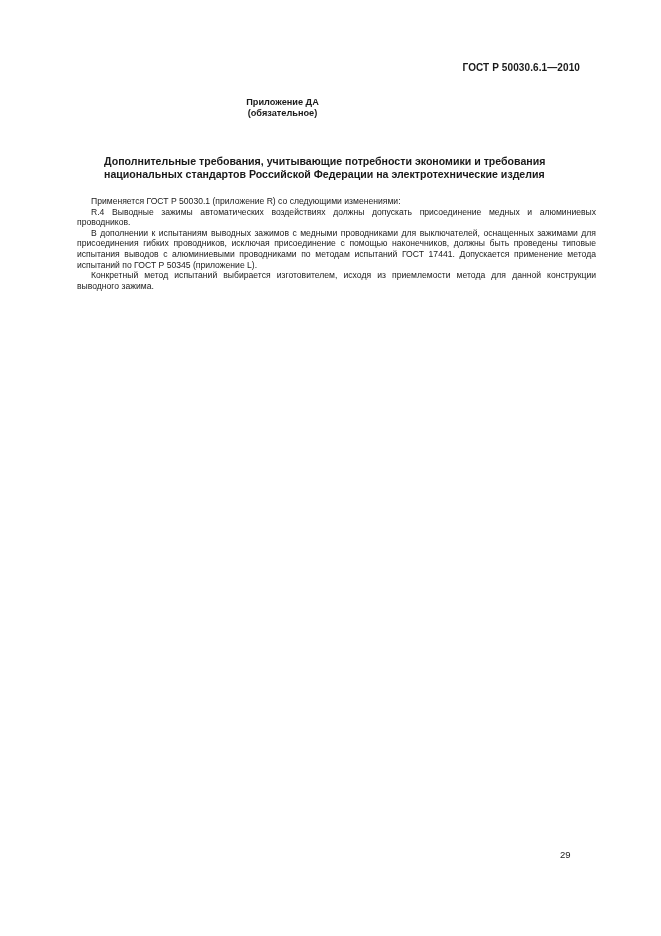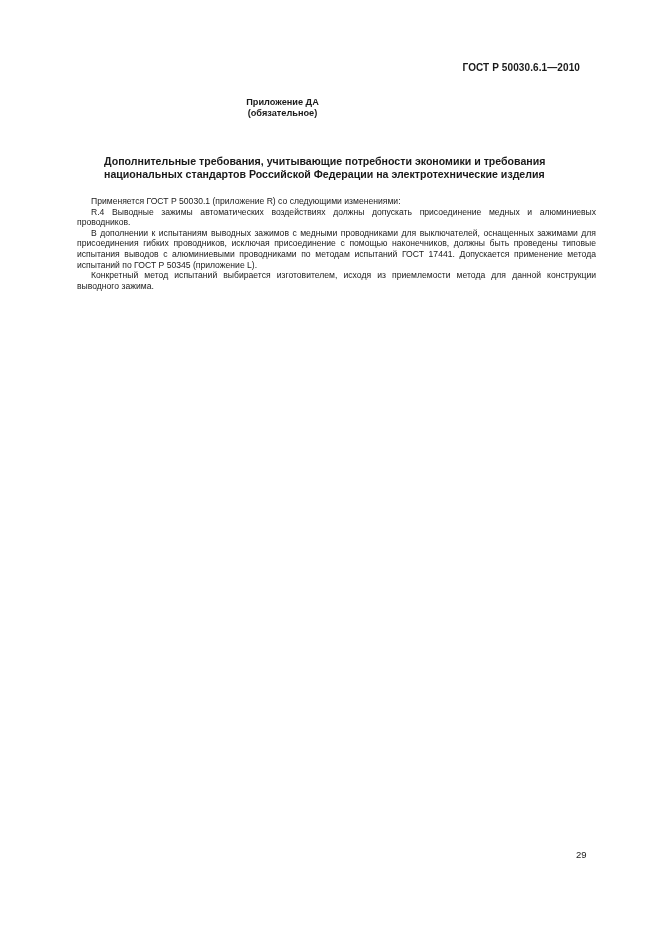--- a/index.html
+++ b/index.html
@@ -64,21 +64,20 @@
   }
   .body-text p {
     margin: 0;
     text-indent: 14px;
   }
   .page-number {
     position: absolute;
     top: 849px;
     left: 560px;
     font-size: 9.5px;
-    margin-left: 16px;
   }
 </style>
 </head>
 <body>
 
 <div class="page">
 
   <div class="doc-header">ГОСТ Р 50030.6.1—2010</div>
 
   <div class="annex-block">

